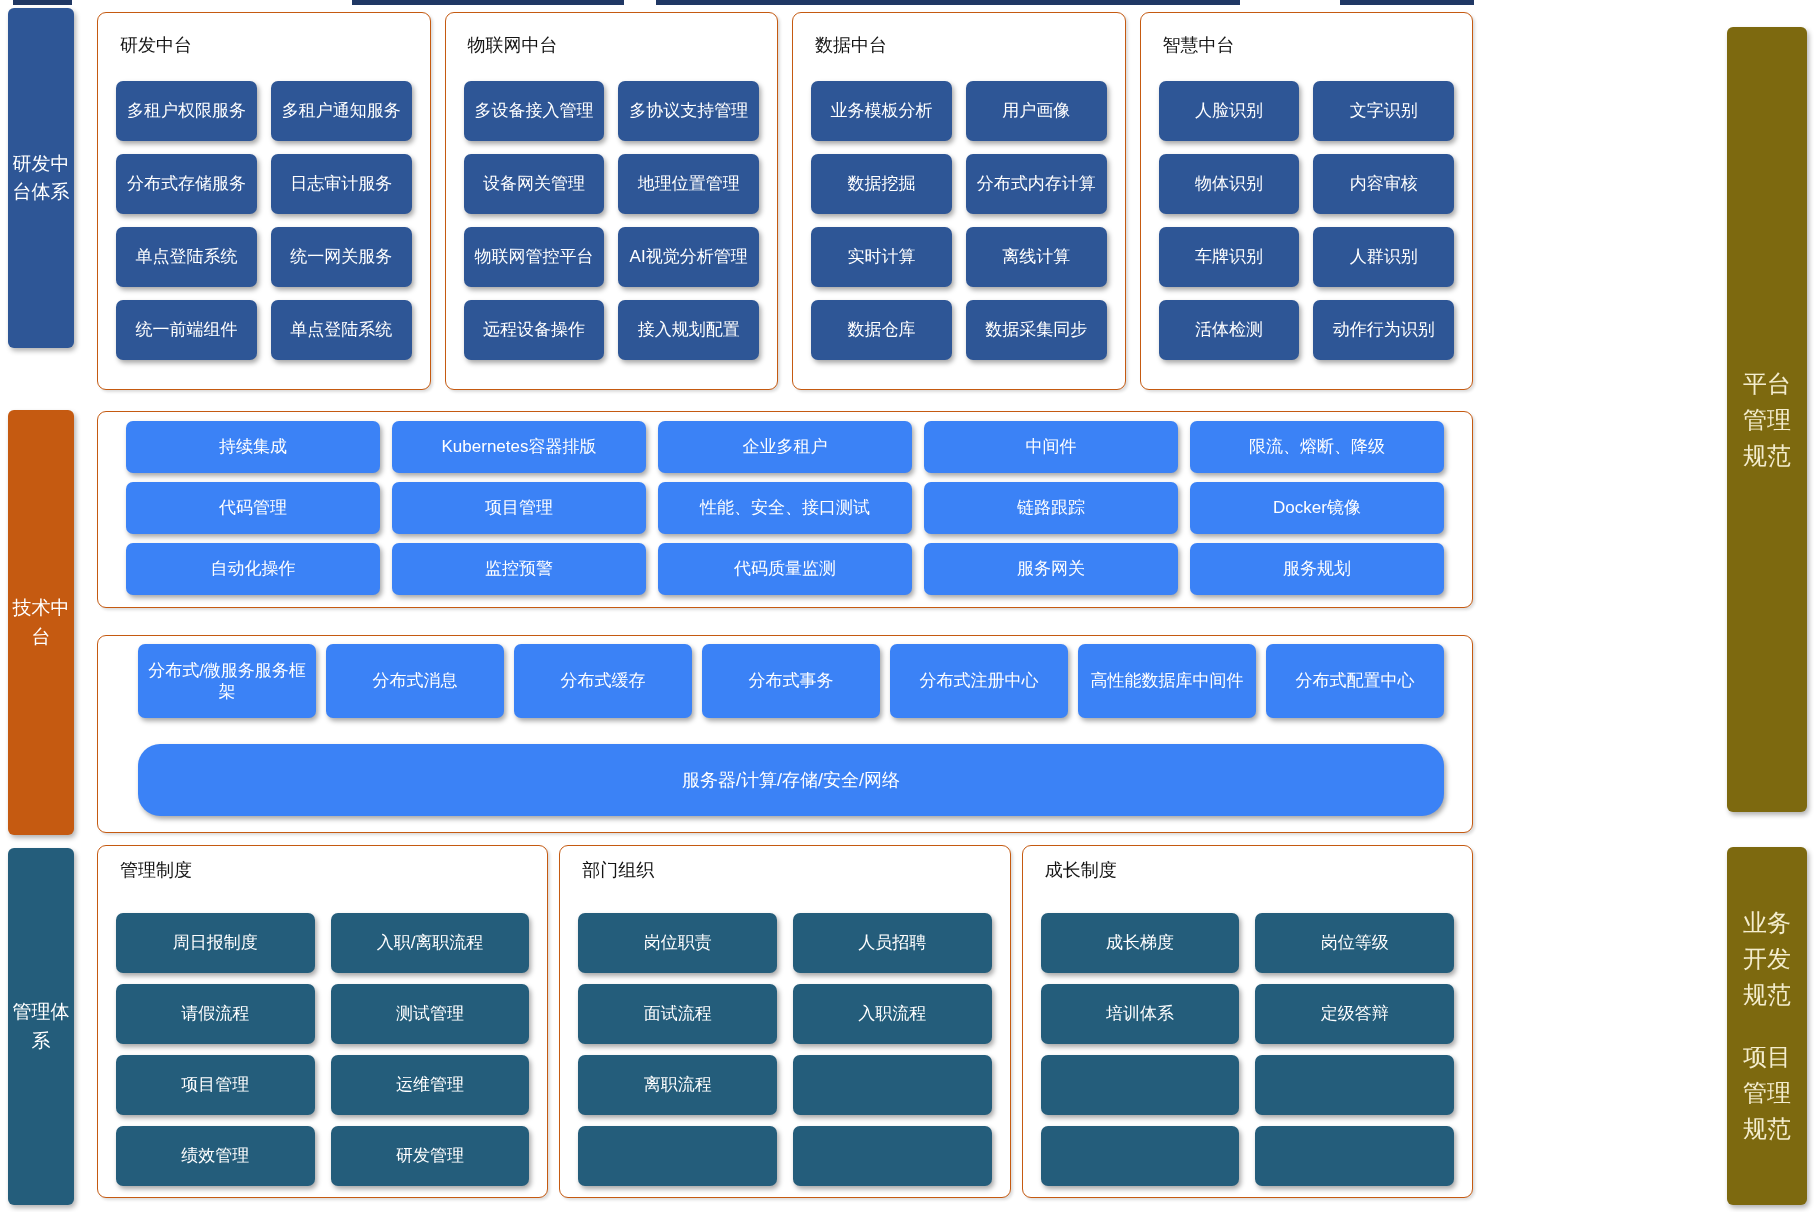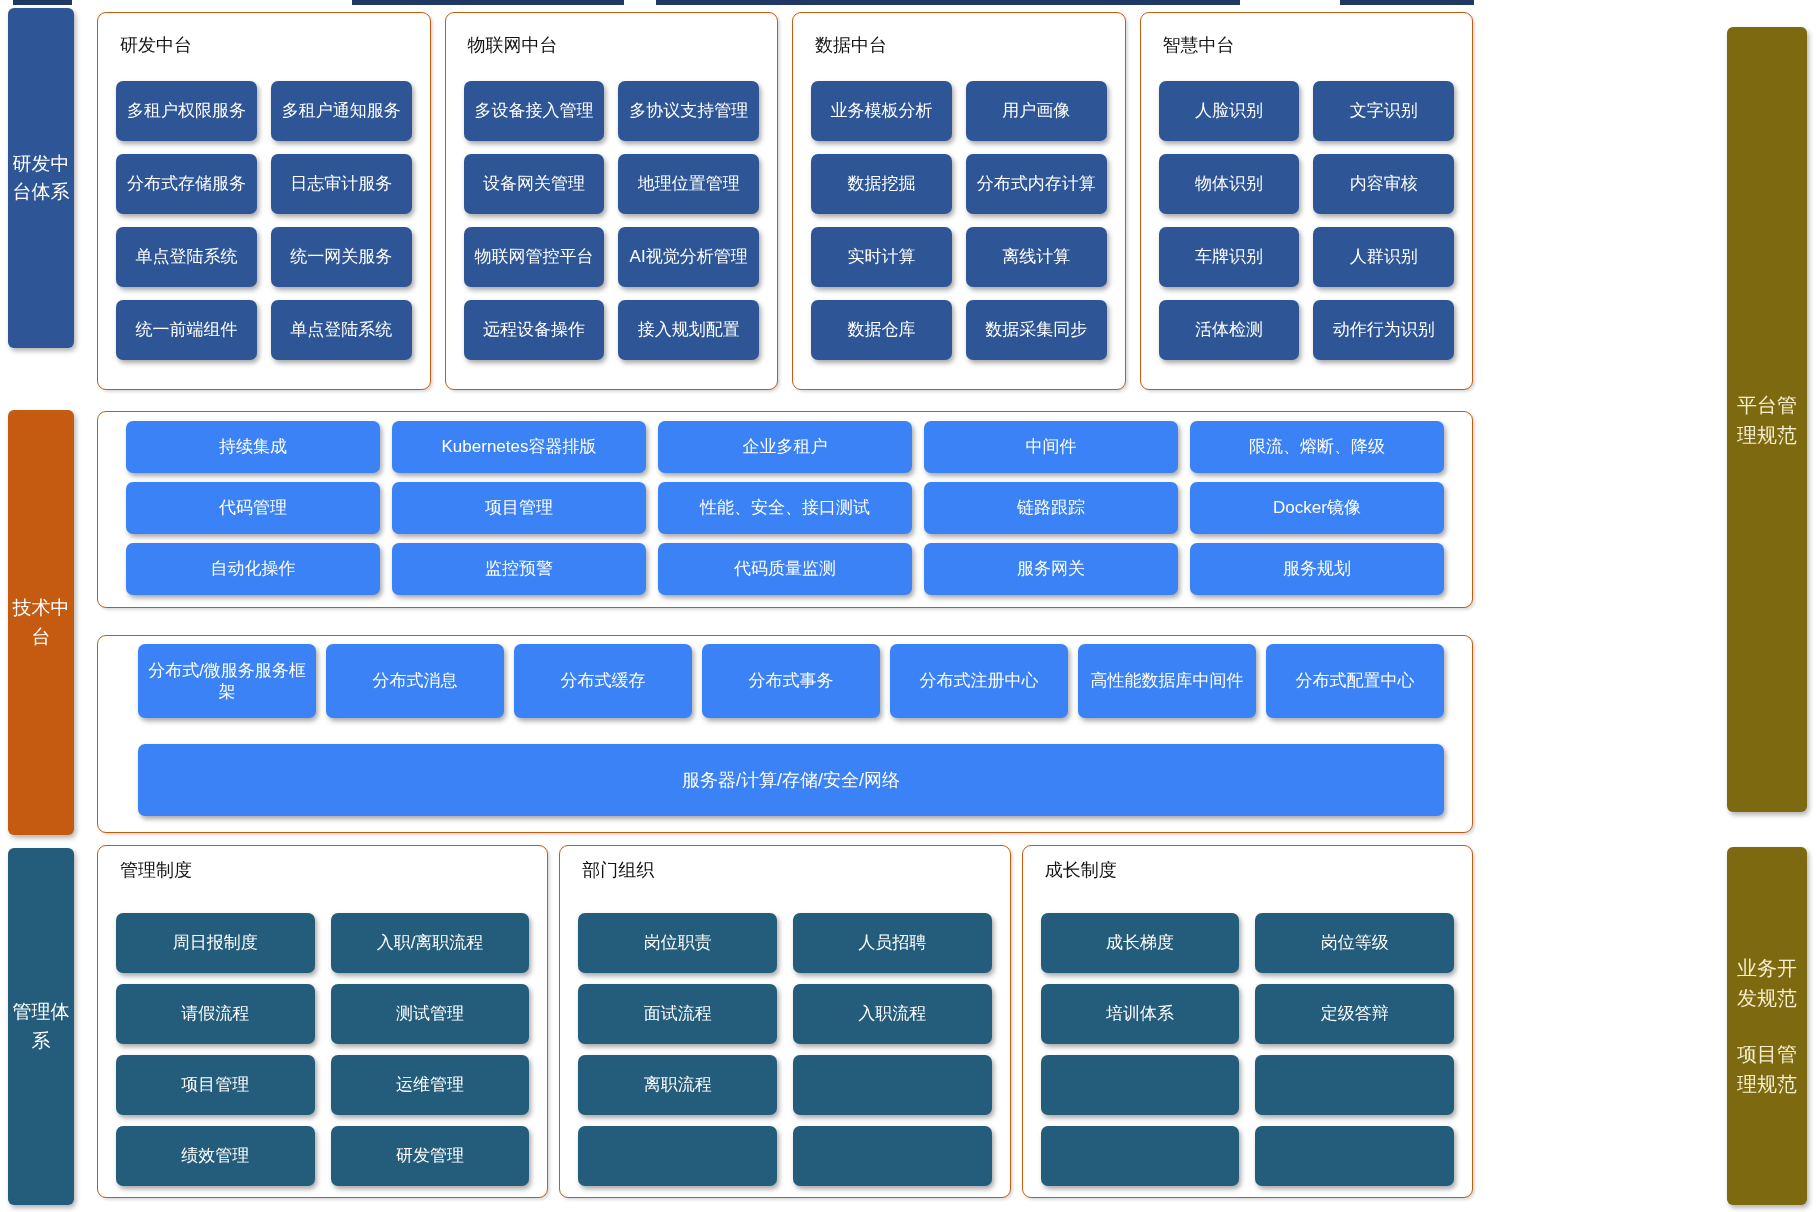--- a/index.html
+++ b/index.html
@@ -11,21 +11,21 @@
   .strip { position:absolute; top:0; height:5px; background:#203864; }
 
   
   .vbar { position:absolute; border-radius:6px; display:flex; flex-direction:column;
           align-items:center; justify-content:center; text-align:center; color:#fff;
           font-size:19px; line-height:1.5; box-shadow:2px 3px 5px rgba(0,0,0,.30); }
   .vbar .txt { width:60px; }
   .vbar-blue   { background:#2E5696; }
   .vbar-orange { background:#C55A11; }
   .vbar-steel  { background:#245D7B; }
-  .vbar-olive  { background:#7D690F; color:#F4EDCE; font-size:20px; }
+  .vbar-olive  { background:#7D690F; color:#F4EDCE; font-size:24px; }
   .vbar-olive .txt { width:66px; }
   .vbar-olive .txt + .txt { margin-top:26px; }
 
   
   .panel { background:#fff; border:1.5px solid #C55A11; border-radius:9px;
            box-shadow:2px 2px 3px rgba(0,0,0,.14); }
   .panel-title { font-size:18px; color:#141414; padding:20px 0 0 22px; }
   .panel-b .panel-title { padding-top:12px; }
 
   .top-row    { position:absolute; left:97px;  top:12px;  width:1376px; height:378px; display:flex; gap:14px; }
@@ -42,21 +42,21 @@
          text-align:center; font-size:17px; line-height:1.25; padding:0 8px;
          box-shadow:2px 3px 5px rgba(0,0,0,.35); }
   .bluebox  { background:#2E5696; height:60px; }
   .steelbox { background:#245D7B; height:60px; }
   .orangebox{ background:#3b82f6; }
 
   .grid5 { display:grid; grid-template-columns:repeat(5,1fr); gap:9px 12px; padding:9px 28px 0; }
   .grid5 .orangebox { height:52px; }
   .grid7 { display:grid; grid-template-columns:repeat(7,1fr); gap:10px; padding:8px 28px 0; }
   .grid7 .orangebox { height:74px; }
-  .bigbar { margin:26px 28px 0; height:72px; font-size:18px; }
+  .bigbar { margin:26px 28px 0; height:72px; font-size:18px;border-radius:22px; }
 </style>
 </head>
 <body>
 
 <div class="stage">
 
   <div class="strip" style="left:13px;width:59px;"></div>
   <div class="strip" style="left:352px;width:272px;"></div>
   <div class="strip" style="left:656px;width:584px;"></div>
   <div class="strip" style="left:1340px;width:134px;"></div>

